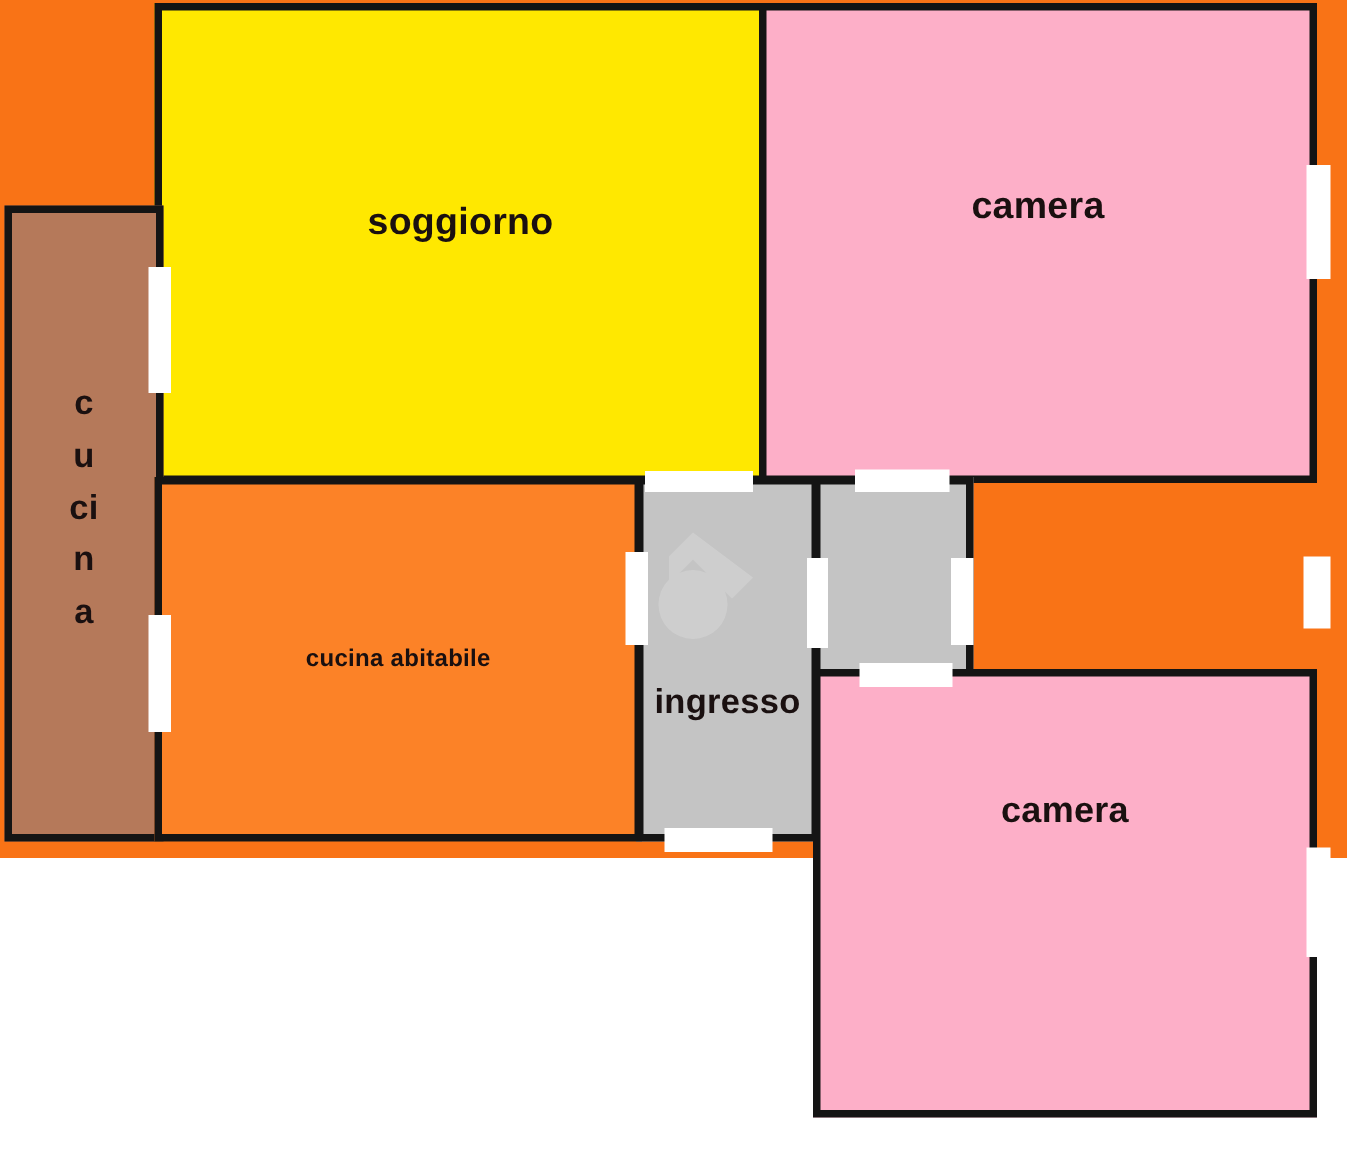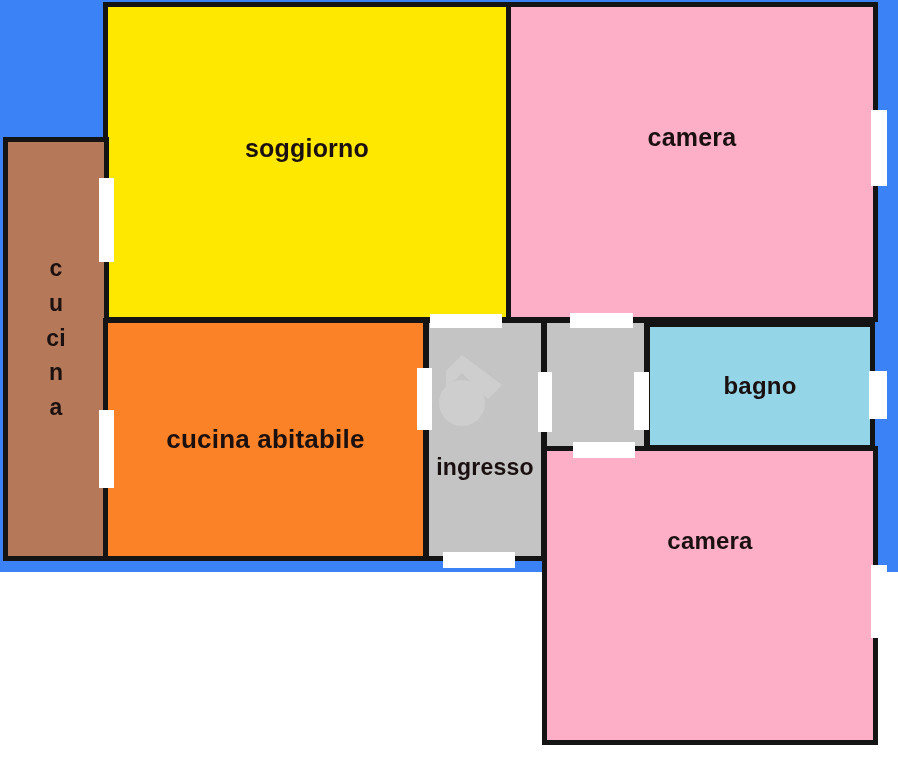--- a/index.html
+++ b/index.html
@@ -10,21 +10,21 @@
   body {
     width: 898px;
     height: 768px;
     font-family: "Liberation Sans", sans-serif;
     overflow: hidden;
   }
   #plan {
     position: relative;
     width: 898px;
     height: 572px;
-    background: #3b82f6;
+    background: #f97316;
   }
   .room {
     position: absolute;
     box-sizing: border-box;
     border: 5px solid #141414;
     display: flex;
     align-items: center;
     justify-content: center;
   }
   .room-label {
@@ -60,21 +60,21 @@
     writing-mode: horizontal-tb;
     width: 1em;
     word-break: break-all;
     margin-top: -22px;
   }
 
   #room-cucina {
     left: 103px; top: 318px; width: 325px; height: 243px;
     background: #FC8227;
   }
-  #room-cucina .room-label { font-size: 26px; }
+  #room-cucina .room-label { font-size: 16px; }
 
   #room-ingresso {
     left: 424px; top: 318px; width: 122px; height: 243px;
     background: #C4C4C4;
   }
   #room-ingresso .room-label {
     font-size: 23px; margin-top: 56px;
     white-space: nowrap;
   }
 
@@ -135,23 +135,20 @@
   </div>
 
   <div class="room" id="room-ingresso">
     <span class="room-label">ingresso</span>
   </div>
 
   <div class="room" id="room-corridoio">
     <span class="room-label"></span>
   </div>
 
-  <div class="room" id="room-bagno">
-    <span class="room-label">bagno</span>
-  </div>
 
   <div class="room" id="room-camera-bottom">
     <span class="room-label">camera</span>
   </div>
 
   <div class="opening" style="left:99px; top:178px; width:15px; height:84px;"></div>
 
   <div class="opening" style="left:99px; top:410px; width:15px; height:78px;"></div>
 
   <div class="opening" style="left:430px; top:314px; width:72px; height:14px;"></div>

